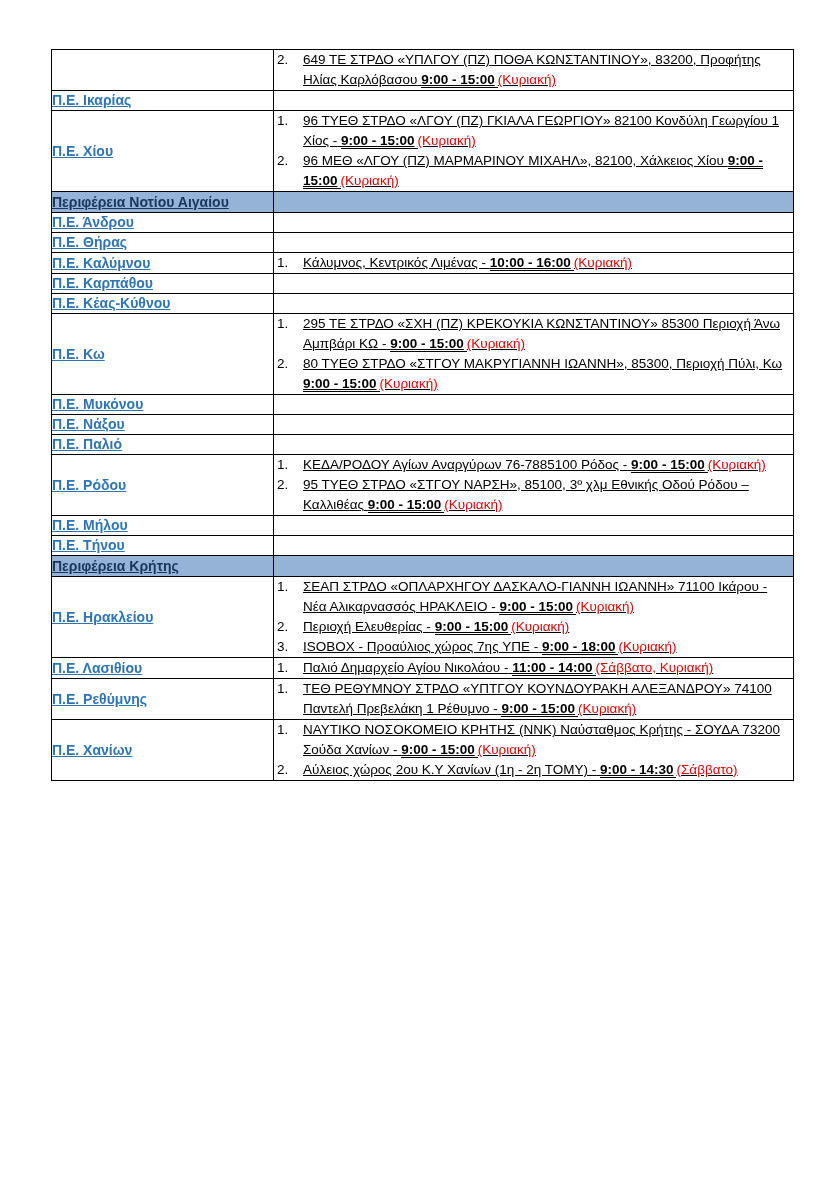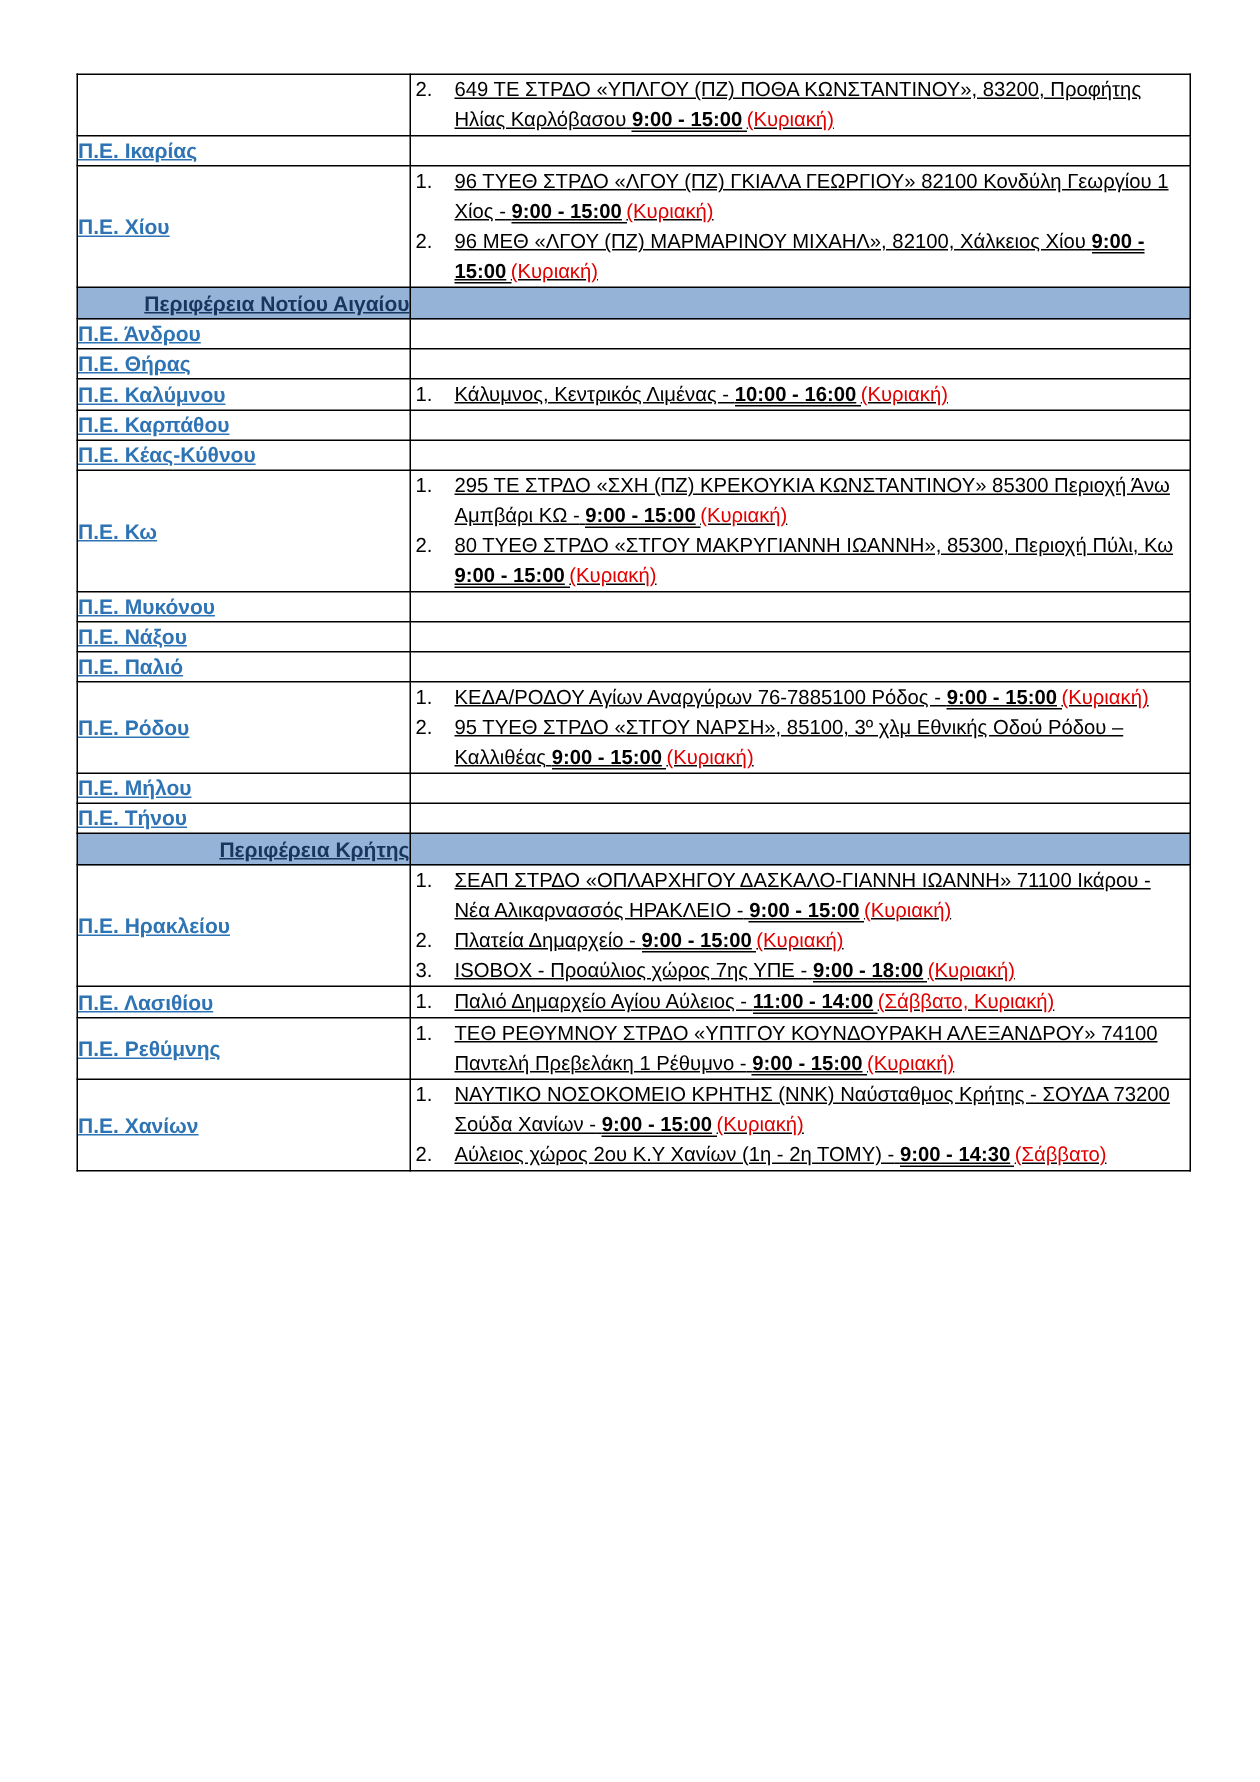--- a/index.html
+++ b/index.html
@@ -46,21 +46,21 @@
     cursor: pointer;
   }
 
   
   tr.section-row td {
     background: var(--header-bg, #95B3D7);
     height: 20px;
   }
   .section-label {
     display: block;
-    text-align: right;
+    text-align: left;
     font-size: 14px;
     font-weight: bold;
     color: var(--header-text, #17365D);
     text-decoration: underline;
     line-height: 20px;
   }
 
   
   td.loc-cell {
     padding: 1px 10px 1px 5px;
@@ -212,34 +212,34 @@
         </tr>
         <tr>
           <td class="region-cell"><span class="region-link">Π.Ε. Ηρακλείου</span></td>
           <td class="loc-cell">
             <div class="entry">
               <span class="num">1.</span>
               <span class="content"><span class="loc-text">ΣΕΑΠ ΣΤΡΔΟ «ΟΠΛΑΡΧΗΓΟΥ ΔΑΣΚΑΛΟ-ΓΙΑΝΝΗ ΙΩΑΝΝΗ» 71100 Ικάρου - Νέα Αλικαρνασσός ΗΡΑΚΛΕΙΟ -</span> <span class="time">9:00 - 15:00</span><span class="day">(Κυριακή)</span></span>
             </div>
             <div class="entry">
               <span class="num">2.</span>
-              <span class="content"><span class="loc-text">Πλατεία Δημαρχείο -</span> <span class="time">9:00 - 15:00</span><span class="day">(Κυριακή)</span></span>
+              <span class="content"><span class="loc-text">Περιοχή Ελευθερίας -</span> <span class="time">9:00 - 15:00</span><span class="day">(Κυριακή)</span></span>
             </div>
             <div class="entry">
               <span class="num">3.</span>
               <span class="content"><span class="loc-text">ISOBOX - Προαύλιος χώρος 7ης ΥΠΕ -</span> <span class="time">9:00 - 18:00</span><span class="day">(Κυριακή)</span></span>
             </div>
           </td>
         </tr>
         <tr>
           <td class="region-cell"><span class="region-link">Π.Ε. Λασιθίου</span></td>
           <td class="loc-cell">
             <div class="entry">
               <span class="num">1.</span>
-              <span class="content"><span class="loc-text">Παλιό Δημαρχείο Αγίου Αύλειος -</span> <span class="time">11:00 - 14:00</span><span class="day">(Σάββατο, Κυριακή)</span></span>
+              <span class="content"><span class="loc-text">Παλιό Δημαρχείο Αγίου Νικολάου -</span> <span class="time">11:00 - 14:00</span><span class="day">(Σάββατο, Κυριακή)</span></span>
             </div>
           </td>
         </tr>
         <tr>
           <td class="region-cell"><span class="region-link">Π.Ε. Ρεθύμνης</span></td>
           <td class="loc-cell">
             <div class="entry">
               <span class="num">1.</span>
               <span class="content"><span class="loc-text">ΤΕΘ ΡΕΘΥΜΝΟΥ ΣΤΡΔΟ «ΥΠΤΓΟΥ ΚΟΥΝΔΟΥΡΑΚΗ ΑΛΕΞΑΝΔΡΟΥ» 74100 Παντελή Πρεβελάκη 1 Ρέθυμνο -</span> <span class="time">9:00 - 15:00</span><span class="day">(Κυριακή)</span></span>
             </div>

